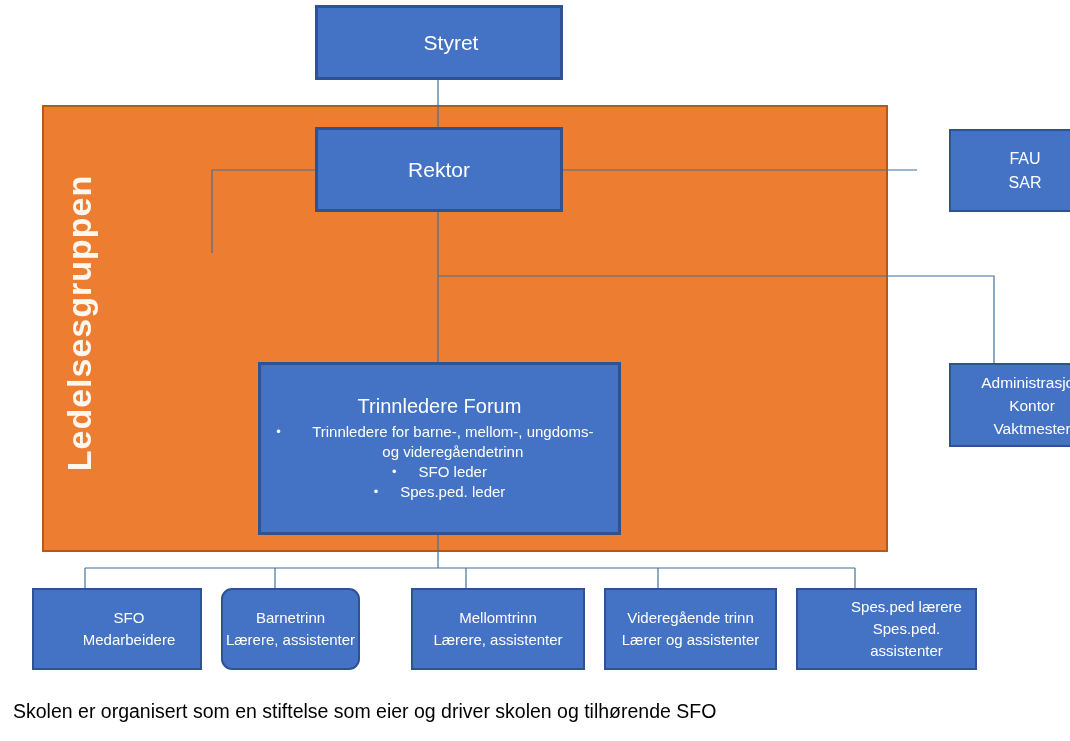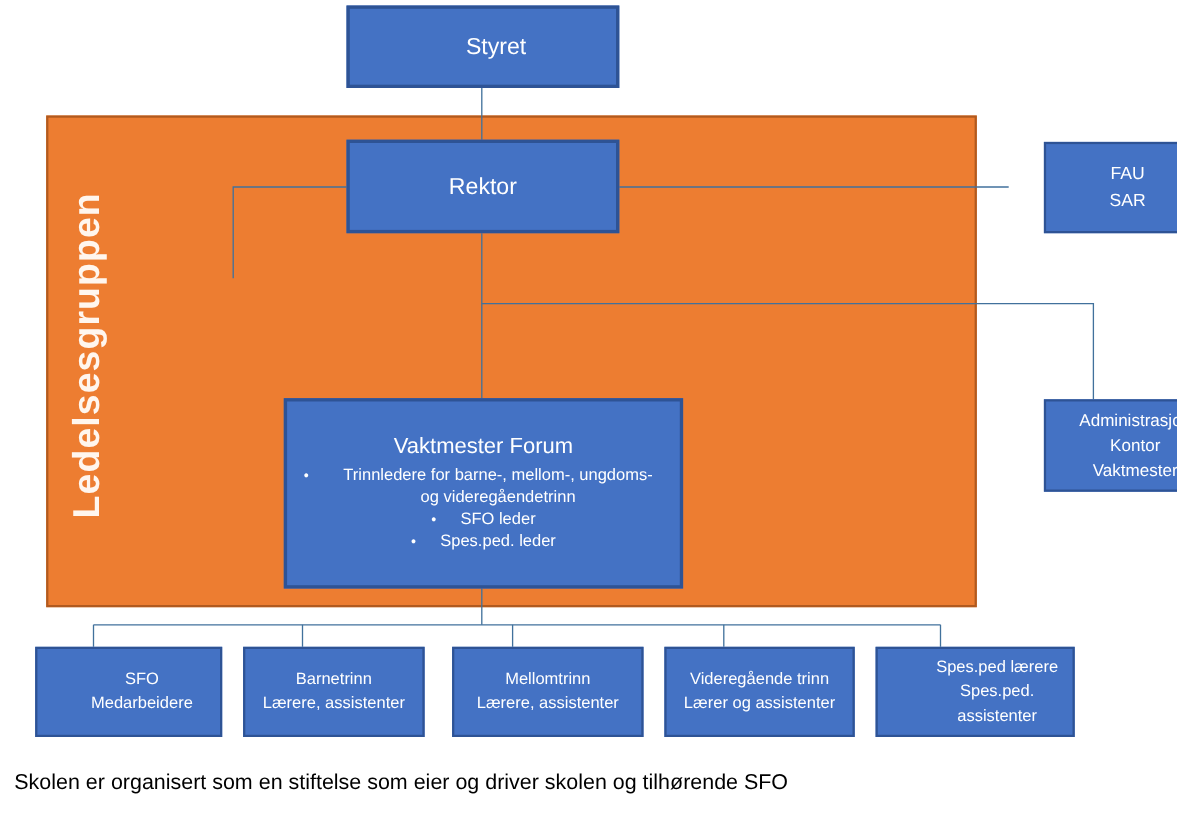--- a/index.html
+++ b/index.html
@@ -68,21 +68,21 @@
   .pedagogisk{left:258px;top:362px;width:363px;height:173px;padding:4px 8px;}
   .pedagogisk .ptitle{font-size:20px;margin-bottom:4px;}
   .pedagogisk .bullet-row{
     display:flex;justify-content:center;align-items:flex-start;
     font-size:15px;line-height:20px;width:100%;
   }
   .pedagogisk .bullet-glyph{margin-right:22px;font-size:13px;line-height:20px;}
   .pedagogisk .bullet-text{max-width:300px;text-align:center;white-space:normal;}
   .bottom{top:588px;height:82px;font-size:15px;line-height:22px;}
   .sfo{left:0px;width:170px;padding-left:24px;}
-  .barnetrinn{left:189px;width:165px;}
+  .barnetrinn{left:189px;width:139px;border-radius:11px;}
   .mellomtrinn{left:379px;width:174px;}
   .videregaende{left:572px;width:173px;}
   .spesped{left:764px;width:181px;padding-left:40px;}
   .caption{
     position:absolute;left:13px;top:700px;
     color:#000000;font-size:19.5px;
     z-index:5;
   }
 </style>
 </head>
@@ -122,21 +122,21 @@
 SAR</span>
   </div>
 
   <div class="node admin b2">
     <span>Administrasjon
 Kontor
 Vaktmester</span>
   </div>
 
   <div class="node pedagogisk b3">
-    <div class="ptitle">Vaktmester Forum</div>
+    <div class="ptitle">Trinnledere Forum</div>
     <div class="bullet-row">
       <span class="bullet-glyph">•</span>
       <span class="bullet-text">Trinnledere for barne-, mellom-, ungdoms- og videregåendetrinn</span>
     </div>
     <div class="bullet-row">
       <span class="bullet-glyph">•</span>
       <span class="bullet-text">SFO leder</span>
     </div>
     <div class="bullet-row">
       <span class="bullet-glyph">•</span>

